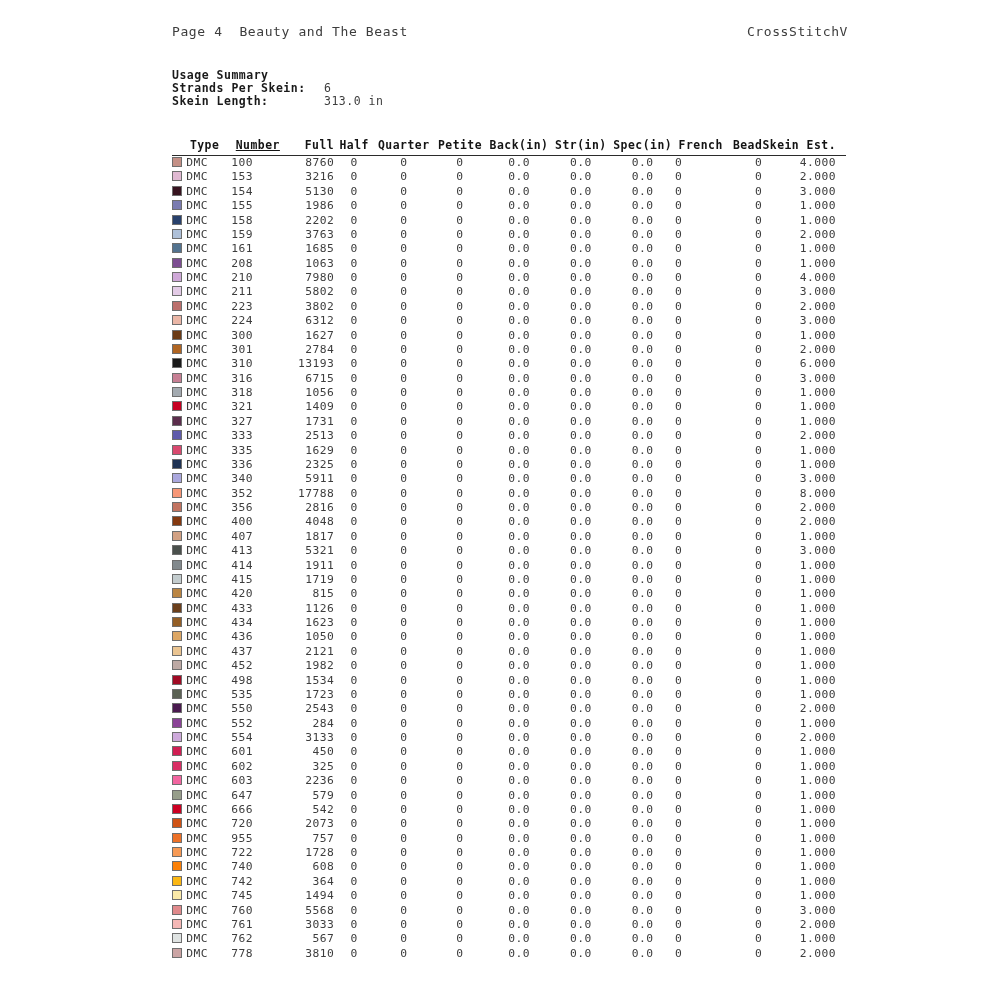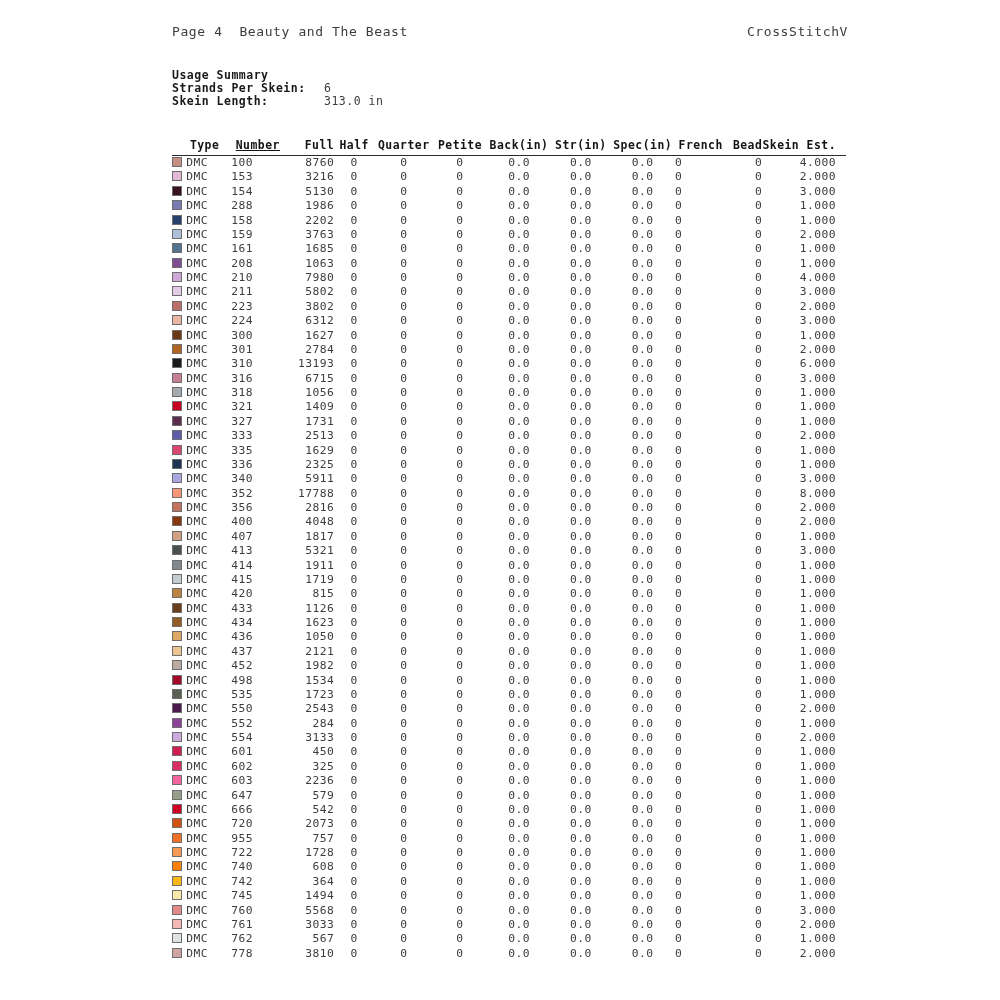--- a/index.html
+++ b/index.html
@@ -220,21 +220,21 @@
             <td class="c-back">0.0</td>
             <td class="c-str">0.0</td>
             <td class="c-spec">0.0</td>
             <td class="c-french">0</td>
             <td class="c-bead">0</td>
             <td class="c-skein">3.000</td>
           </tr>
           <tr>
             <td class="c-swatch"><span class="swatch" style="background: rgb(122, 123, 176);"></span></td>
             <td class="c-type">DMC</td>
-            <td class="c-number">288</td>
+            <td class="c-number">155</td>
             <td class="c-full">1986</td>
             <td class="c-half">0</td>
             <td class="c-quarter">0</td>
             <td class="c-petite">0</td>
             <td class="c-back">0.0</td>
             <td class="c-str">0.0</td>
             <td class="c-spec">0.0</td>
             <td class="c-french">0</td>
             <td class="c-bead">0</td>
             <td class="c-skein">1.000</td>

